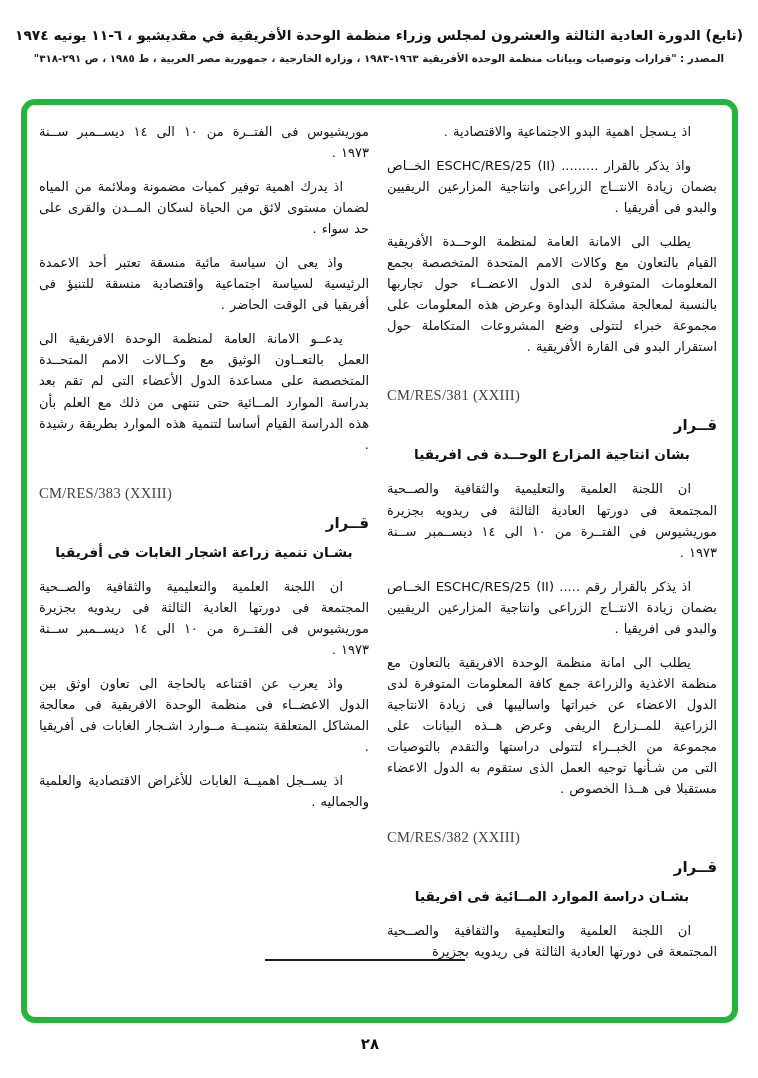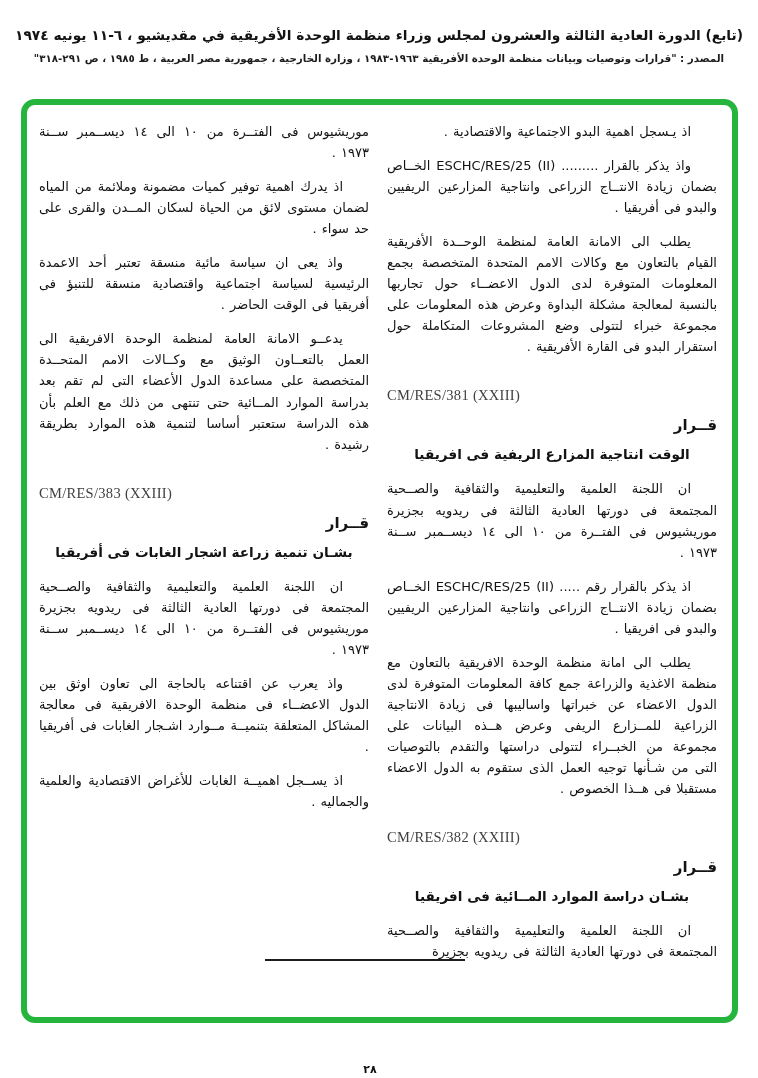--- a/index.html
+++ b/index.html
@@ -77,58 +77,57 @@
     position: absolute;
     bottom: 56px;
     left: calc(50% - 115px);
     width: 200px;
     border-top: 2px solid #1d1d1d;
   }
   .page-number {
     position: absolute;
     top: 1035px; left: 0; width: 740px;
     text-align: center;
-    font-size: 11px;
+    font-size: 15px;
     font-weight: bold;
     color: #111;
-    margin-top: 28px;
   }
 </style>
 </head>
 <body>
 
 <div class="header">
   <div class="hdr-title">(تابع) الدورة العادية الثالثة والعشرون لمجلس وزراء منظمة الوحدة الأفريقية في مقديشيو ، ٦-١١ يونيه ١٩٧٤</div>
   <div class="hdr-source">المصدر : "قرارات وتوصيات وبيانات منظمة الوحدة الأفريقية ١٩٦٣-١٩٨٣ ، وزارة الخارجية ، جمهورية مصر العربية ، ط ١٩٨٥ ، ص ٢٩١-٣١٨"</div>
 </div>
 
 <div class="frame">
   <div class="cols">
 
     <div class="col">
       <p class="para indent">اذ يـسجل اهمية البدو الاجتماعية والاقتصادية .</p>
       <p class="para indent">واذ يذكر بالقرار ......... ESCHC/RES/25 (II) الخــاص بضمان زيادة الانتــاج الزراعى وانتاجية المزارعين الريفيين والبدو فى أفريقيا .</p>
       <p class="para indent">يطلب الى الامانة العامة لمنظمة الوحــدة الأفريقية القيام بالتعاون مع وكالات الامم المتحدة المتخصصة بجمع المعلومات المتوفرة لدى الدول الاعضــاء حول تجاربها بالنسبة لمعالجة مشكلة البداوة وعرض هذه المعلومات على مجموعة خبراء لتتولى وضع المشروعات المتكاملة حول استقرار البدو فى القارة الأفريقية .</p>
       <div class="rescode">CM/RES/381 (XXIII)</div>
       <h3 class="qarar">قــرار</h3>
-      <h4 class="subject">الوقت انتاجية المزارع الريفية فى افريقيا</h4>
+      <h4 class="subject">بشان انتاجية المزارع الوحــدة فى افريقيا</h4>
       <p class="para indent">ان اللجنة العلمية والتعليمية والثقافية والصــحية المجتمعة فى دورتها العادية الثالثة فى ريدويه بجزيرة موريشيوس فى الفتــرة من ١٠ الى ١٤ ديســمبر ســنة ١٩٧٣ .</p>
       <p class="para indent">اذ يذكر بالقرار رقم ..... ESCHC/RES/25 (II) الخــاص بضمان زيادة الانتــاج الزراعى وانتاجية المزارعين الريفيين والبدو فى افريقيا .</p>
       <p class="para indent">يطلب الى امانة منظمة الوحدة الافريقية بالتعاون مع منظمة الاغذية والزراعة جمع كافة المعلومات المتوفرة لدى الدول الاعضاء عن خبراتها واساليبها فى زيادة الانتاجية الزراعية للمــزارع الريفى وعرض هــذه البيانات على مجموعة من الخبــراء لتتولى دراستها والتقدم بالتوصيات التى من شـأنها توجيه العمل الذى ستقوم به الدول الاعضاء مستقبلا فى هــذا الخصوص .</p>
       <div class="rescode">CM/RES/382 (XXIII)</div>
       <h3 class="qarar">قــرار</h3>
       <h4 class="subject">بشـان دراسة الموارد المــائية فى افريقيا</h4>
       <p class="para indent">ان اللجنة العلمية والتعليمية والثقافية والصــحية المجتمعة فى دورتها العادية الثالثة فى ريدويه بجزيرة</p>
     </div>
 
     <div class="col">
       <p class="para">موريشيوس فى الفتــرة من ١٠ الى ١٤ ديســمبر ســنة ١٩٧٣ .</p>
       <p class="para indent">اذ يدرك اهمية توفير كميات مضمونة وملائمة من المياه لضمان مستوى لائق من الحياة لسكان المــدن والقرى على حد سواء .</p>
       <p class="para indent">واذ يعى ان سياسة مائية منسقة تعتبر أحد الاعمدة الرئيسية لسياسة اجتماعية واقتصادية منسقة للتنبؤ فى أفريقيا فى الوقت الحاضر .</p>
-      <p class="para indent">يدعــو الامانة العامة لمنظمة الوحدة الافريقية الى العمل بالتعــاون الوثيق مع وكــالات الامم المتحــدة المتخصصة على مساعدة الدول الأعضاء التى لم تقم بعد بدراسة الموارد المــائية حتى تنتهى من ذلك مع العلم بأن هذه الدراسة ستعتبر أساسا لتنمية هذه الموارد بطريقة رشيدة .</p>
+      <p class="para indent">يدعــو الامانة العامة لمنظمة الوحدة الافريقية الى العمل بالتعــاون الوثيق مع وكــالات الامم المتحــدة المتخصصة على مساعدة الدول الأعضاء التى لم تقم بعد بدراسة الموارد المــائية حتى تنتهى من ذلك مع العلم بأن هذه الدراسة القيام أساسا لتنمية هذه الموارد بطريقة رشيدة .</p>
       <div class="rescode">CM/RES/383 (XXIII)</div>
       <h3 class="qarar">قــرار</h3>
       <h4 class="subject">بشـان تنمية زراعة اشجار الغابات فى أفريقيا</h4>
       <p class="para indent">ان اللجنة العلمية والتعليمية والثقافية والصــحية المجتمعة فى دورتها العادية الثالثة فى ريدويه بجزيرة موريشيوس فى الفتــرة من ١٠ الى ١٤ ديســمبر ســنة ١٩٧٣ .</p>
       <p class="para indent">واذ يعرب عن اقتناعه بالحاجة الى تعاون اوثق بين الدول الاعضــاء فى منظمة الوحدة الافريقية فى معالجة المشاكل المتعلقة بتنميــة مــوارد اشـجار الغابات فى أفريقيا .</p>
       <p class="para indent">اذ يســجل اهميــة الغابات للأغراض الاقتصادية والعلمية والجماليه .</p>
     </div>
 
   </div>
   <div class="divider"></div>

